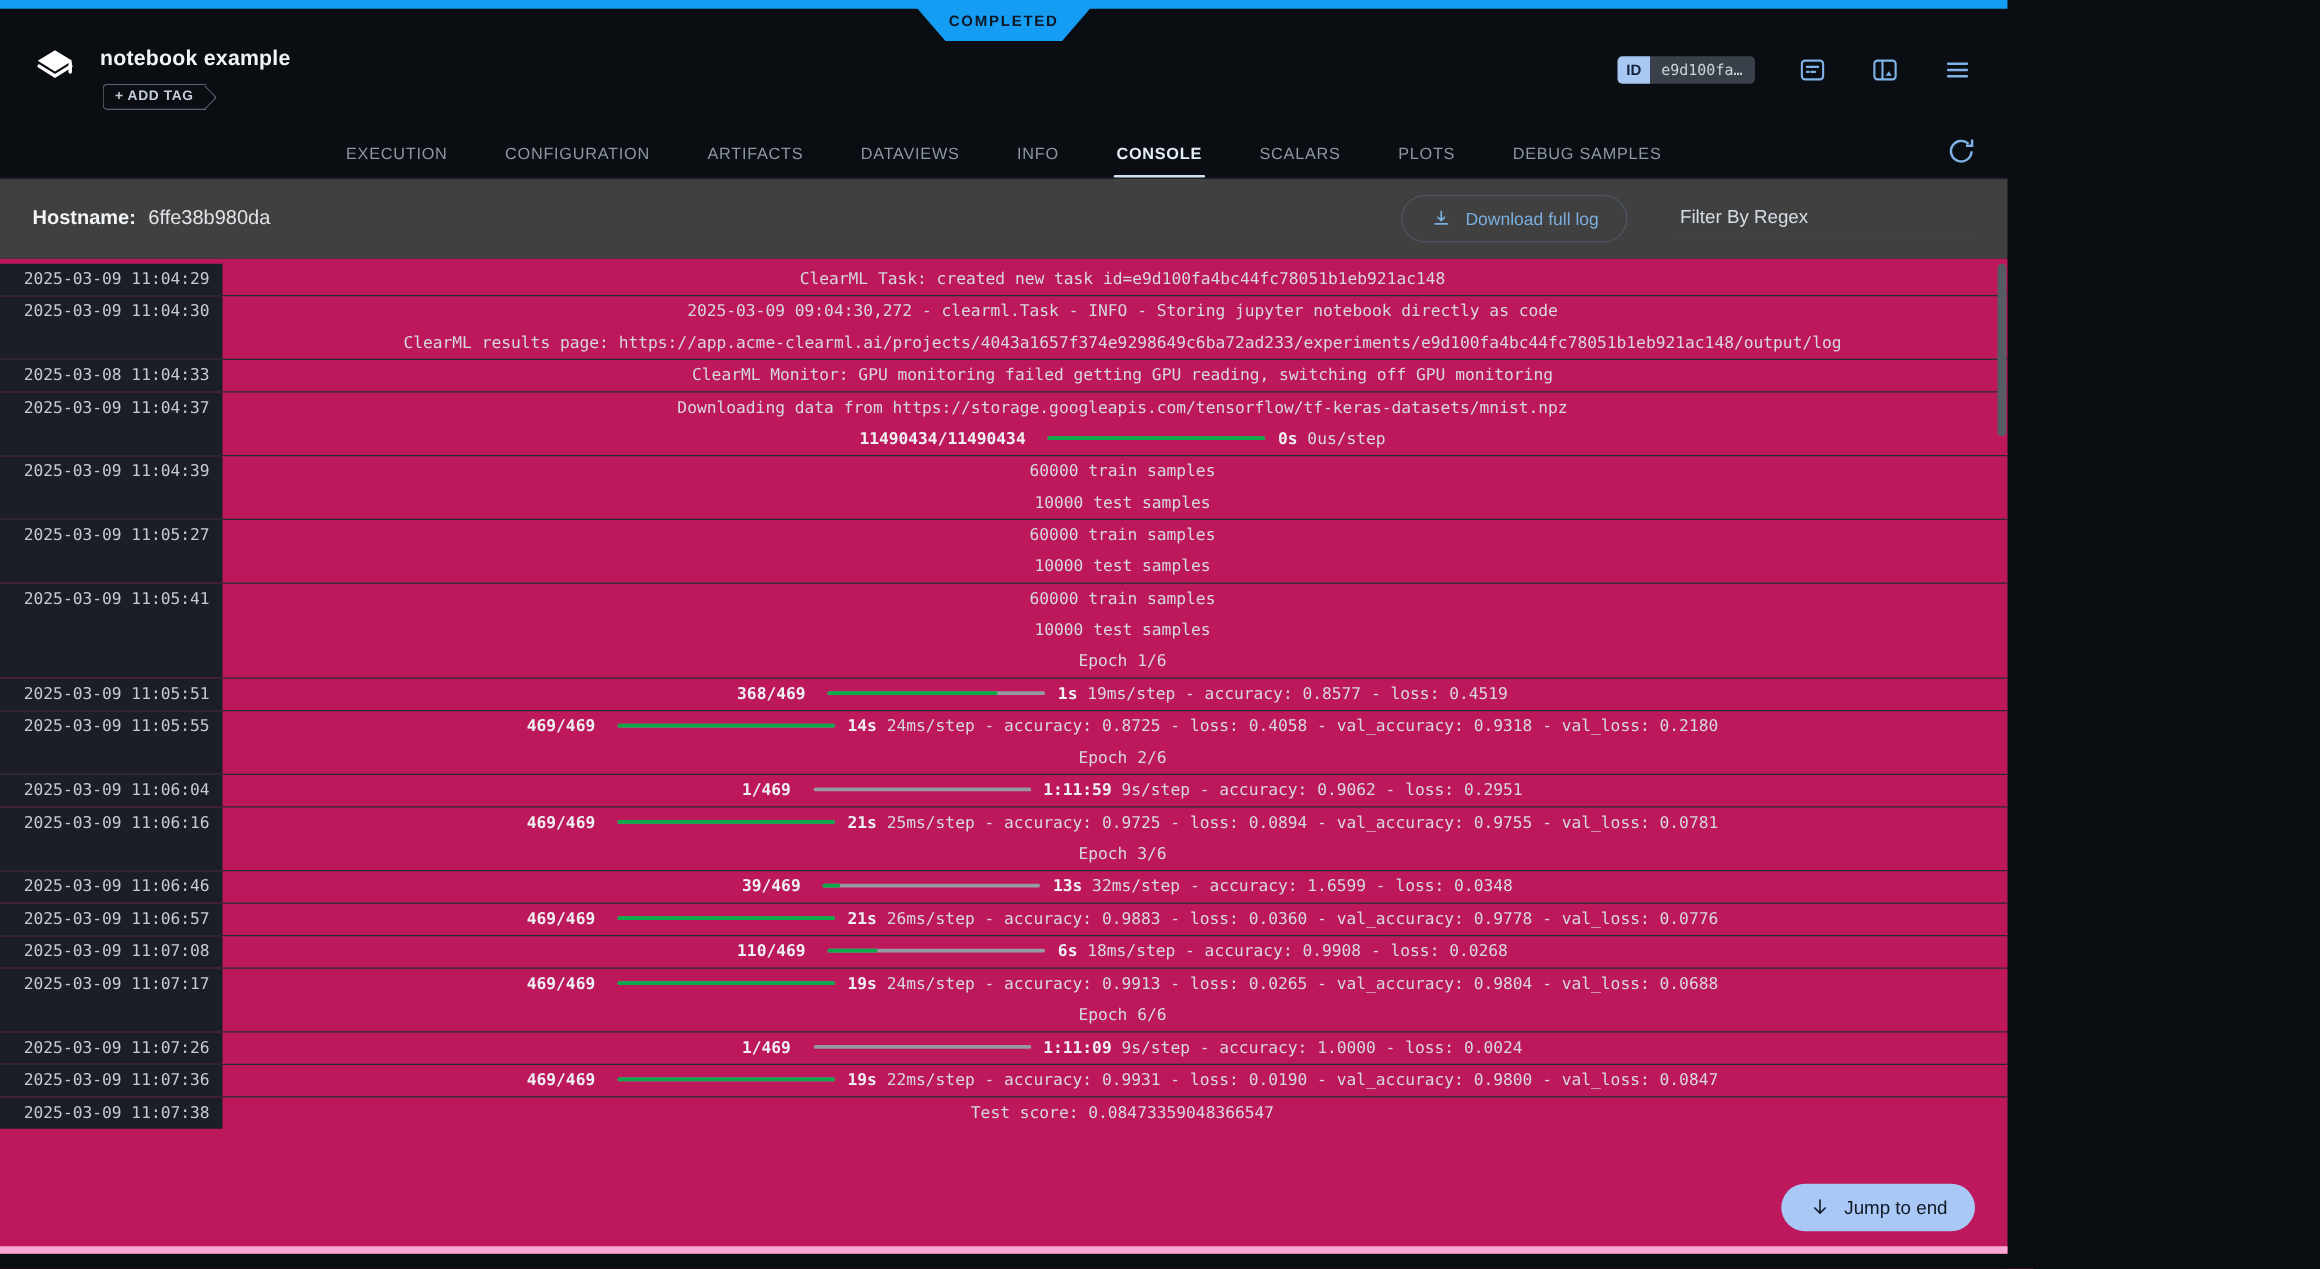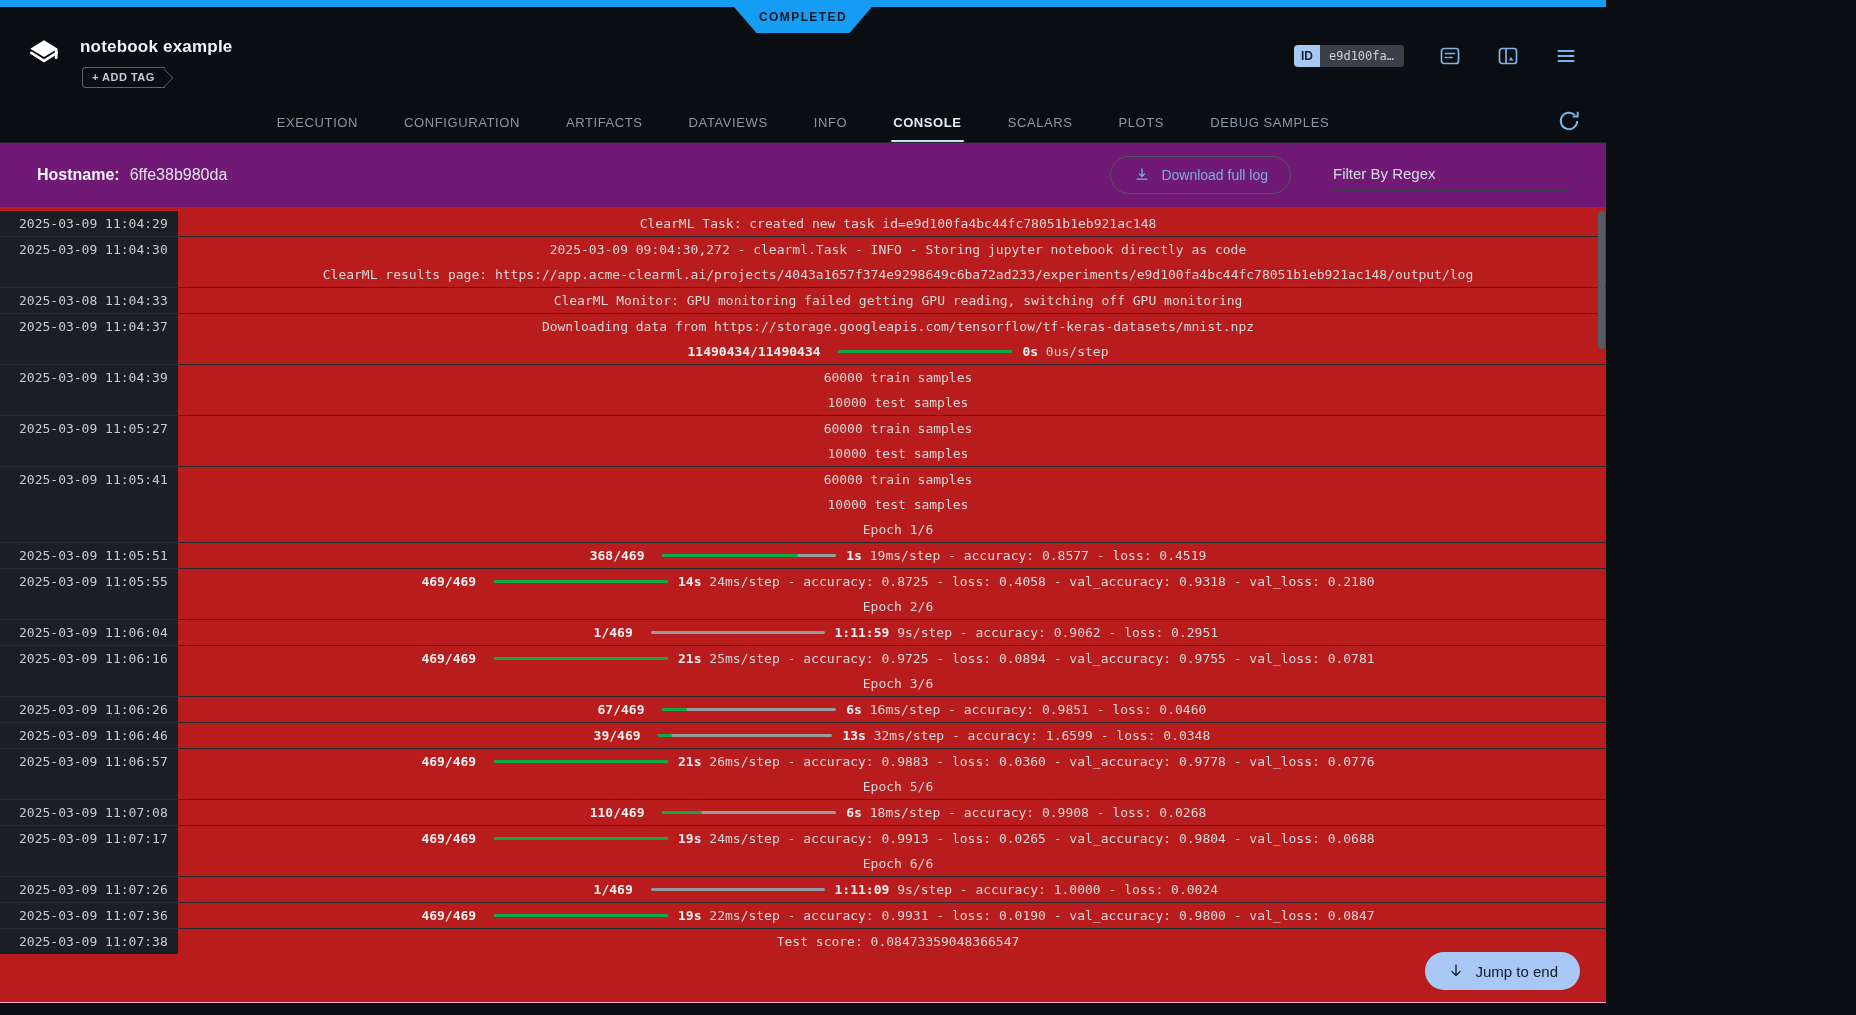--- a/index.html
+++ b/index.html
@@ -71,43 +71,43 @@
     content: ""; position: absolute; left: 0; right: 0; bottom: 0;
     height: 2px; background: #cfe0f2; border-radius: 1px;
   }
   .refresh-btn {
     position: absolute; right: 24px; bottom: 8px; width: 26px; height: 26px;
     background: none; border: none; cursor: pointer; padding: 0;
   }
 
   
   .hostbar {
-    height: 64px; background: #701a75; display: flex; align-items: center;
-    padding: 0 37px;
+    height: 64px; background: #404040; display: flex; align-items: center;
+    padding: 0 26px;
   }
   .host-label { font-size: 16px; font-weight: bold; color: #f2f5f8; }
   .host-value { font-size: 16px; color: #dfe3e7; margin-left: 10px; }
   .hostbar-right { margin-left: auto; display: flex; align-items: center; gap: 40px; }
   .dl-btn {
     display: flex; align-items: center; gap: 10px;
     background: transparent; border: 1px solid #4c5662; border-radius: 20px;
     padding: 9px 22px; cursor: pointer;
     font-family: "Liberation Sans", sans-serif; font-size: 14px; color: #79aede; text-align: center;
   }
   .filter-input {
     width: 238px; background: transparent; border: none; border-bottom: 1px solid #3c434d;
     font-family: "Liberation Sans", sans-serif; font-size: 15px; color: #e6ecf2;
     padding: 6px 2px 8px 2px; outline: none;
   }
   .filter-input::placeholder { color: #d5dde7; opacity: 1; }
 
   
   .console {
-    position: relative; height: 796px; background: #b91c1c; overflow: hidden;
-    border-bottom: 1px solid #f9a8d4;
+    position: relative; height: 796px; background: #be185d; overflow: hidden;
+    border-bottom: 6px solid #f9a8d4;
   }
   .entries { padding-top: 4px; }
   .entry { display: flex; }
   .entry + .entry { border-top: 1px solid #262b32; }
   .ts {
     flex: 0 0 178px; background: #1b1f25; padding-left: 19px;
     font-family: "DejaVu Sans Mono", monospace; font-size: 13px; line-height: 25px;
     color: #c6cbd1; white-space: pre;
   }
   .lines { flex: 1; padding-left: 12px; }
@@ -282,36 +282,29 @@
           </div>
         </div>
         <div class="entry">
           <div class="ts">2025-03-09 11:06:16</div>
           <div class="lines">
             <div class="line"><span class="plabel">469/469 </span><span class="pbar"><span class="pfill" style="width: 100%;"></span></span><span class="ptime">21s</span><span class="prest"> 25ms/step - accuracy: 0.9725 - loss: 0.0894 - val_accuracy: 0.9755 - val_loss: 0.0781</span></div>
             <div class="line">Epoch 3/6</div>
           </div>
         </div>
         <div class="entry">
-          <div class="ts">2025-03-09 11:06:26</div>
-          <div class="lines">
-            <div class="line"><span class="plabel"> 67/469 </span><span class="pbar"><span class="pfill" style="width: 14%;"></span></span><span class="ptime">6s</span><span class="prest"> 16ms/step - accuracy: 0.9851 - loss: 0.0460</span></div>
-          </div>
-        </div>
-        <div class="entry">
           <div class="ts">2025-03-09 11:06:46</div>
           <div class="lines">
             <div class="line"><span class="plabel"> 39/469 </span><span class="pbar"><span class="pfill" style="width: 8%;"></span></span><span class="ptime">13s</span><span class="prest"> 32ms/step - accuracy: 1.6599 - loss: 0.0348</span></div>
           </div>
         </div>
         <div class="entry">
           <div class="ts">2025-03-09 11:06:57</div>
           <div class="lines">
             <div class="line"><span class="plabel">469/469 </span><span class="pbar"><span class="pfill" style="width: 100%;"></span></span><span class="ptime">21s</span><span class="prest"> 26ms/step - accuracy: 0.9883 - loss: 0.0360 - val_accuracy: 0.9778 - val_loss: 0.0776</span></div>
-            <div class="line">Epoch 5/6</div>
           </div>
         </div>
         <div class="entry">
           <div class="ts">2025-03-09 11:07:08</div>
           <div class="lines">
             <div class="line"><span class="plabel">110/469 </span><span class="pbar"><span class="pfill" style="width: 23%;"></span></span><span class="ptime">6s</span><span class="prest"> 18ms/step - accuracy: 0.9908 - loss: 0.0268</span></div>
           </div>
         </div>
         <div class="entry">
           <div class="ts">2025-03-09 11:07:17</div>

